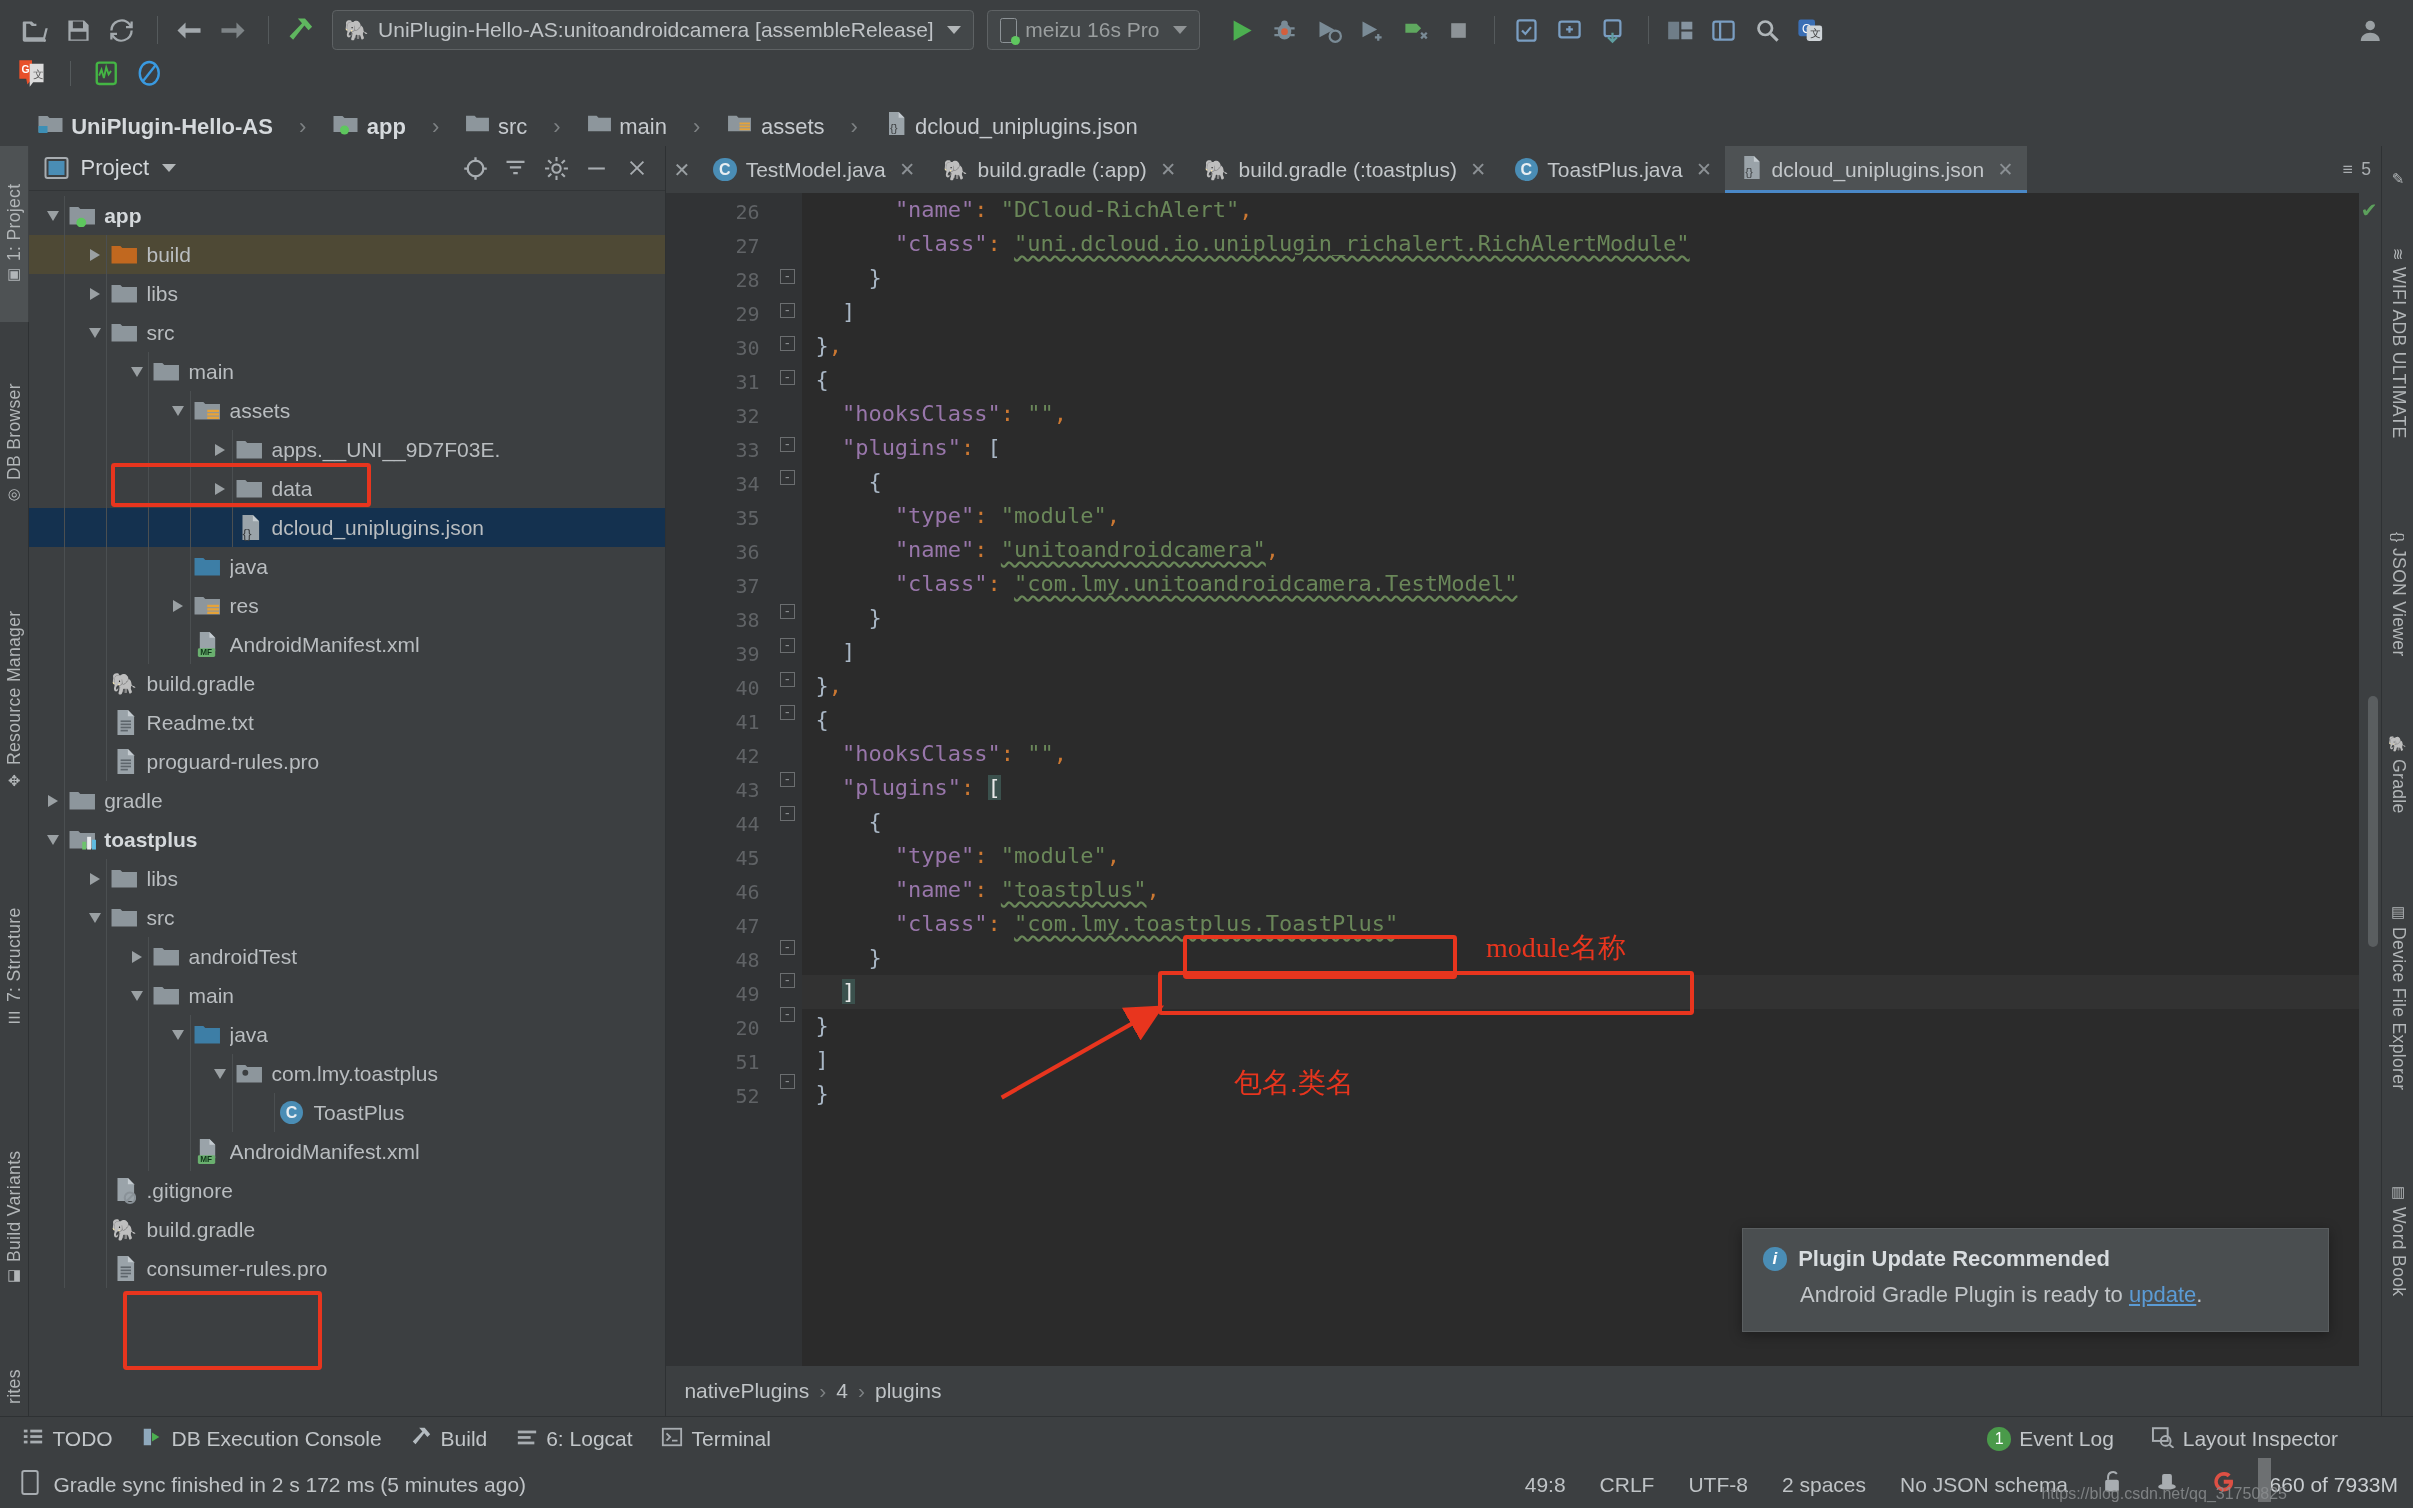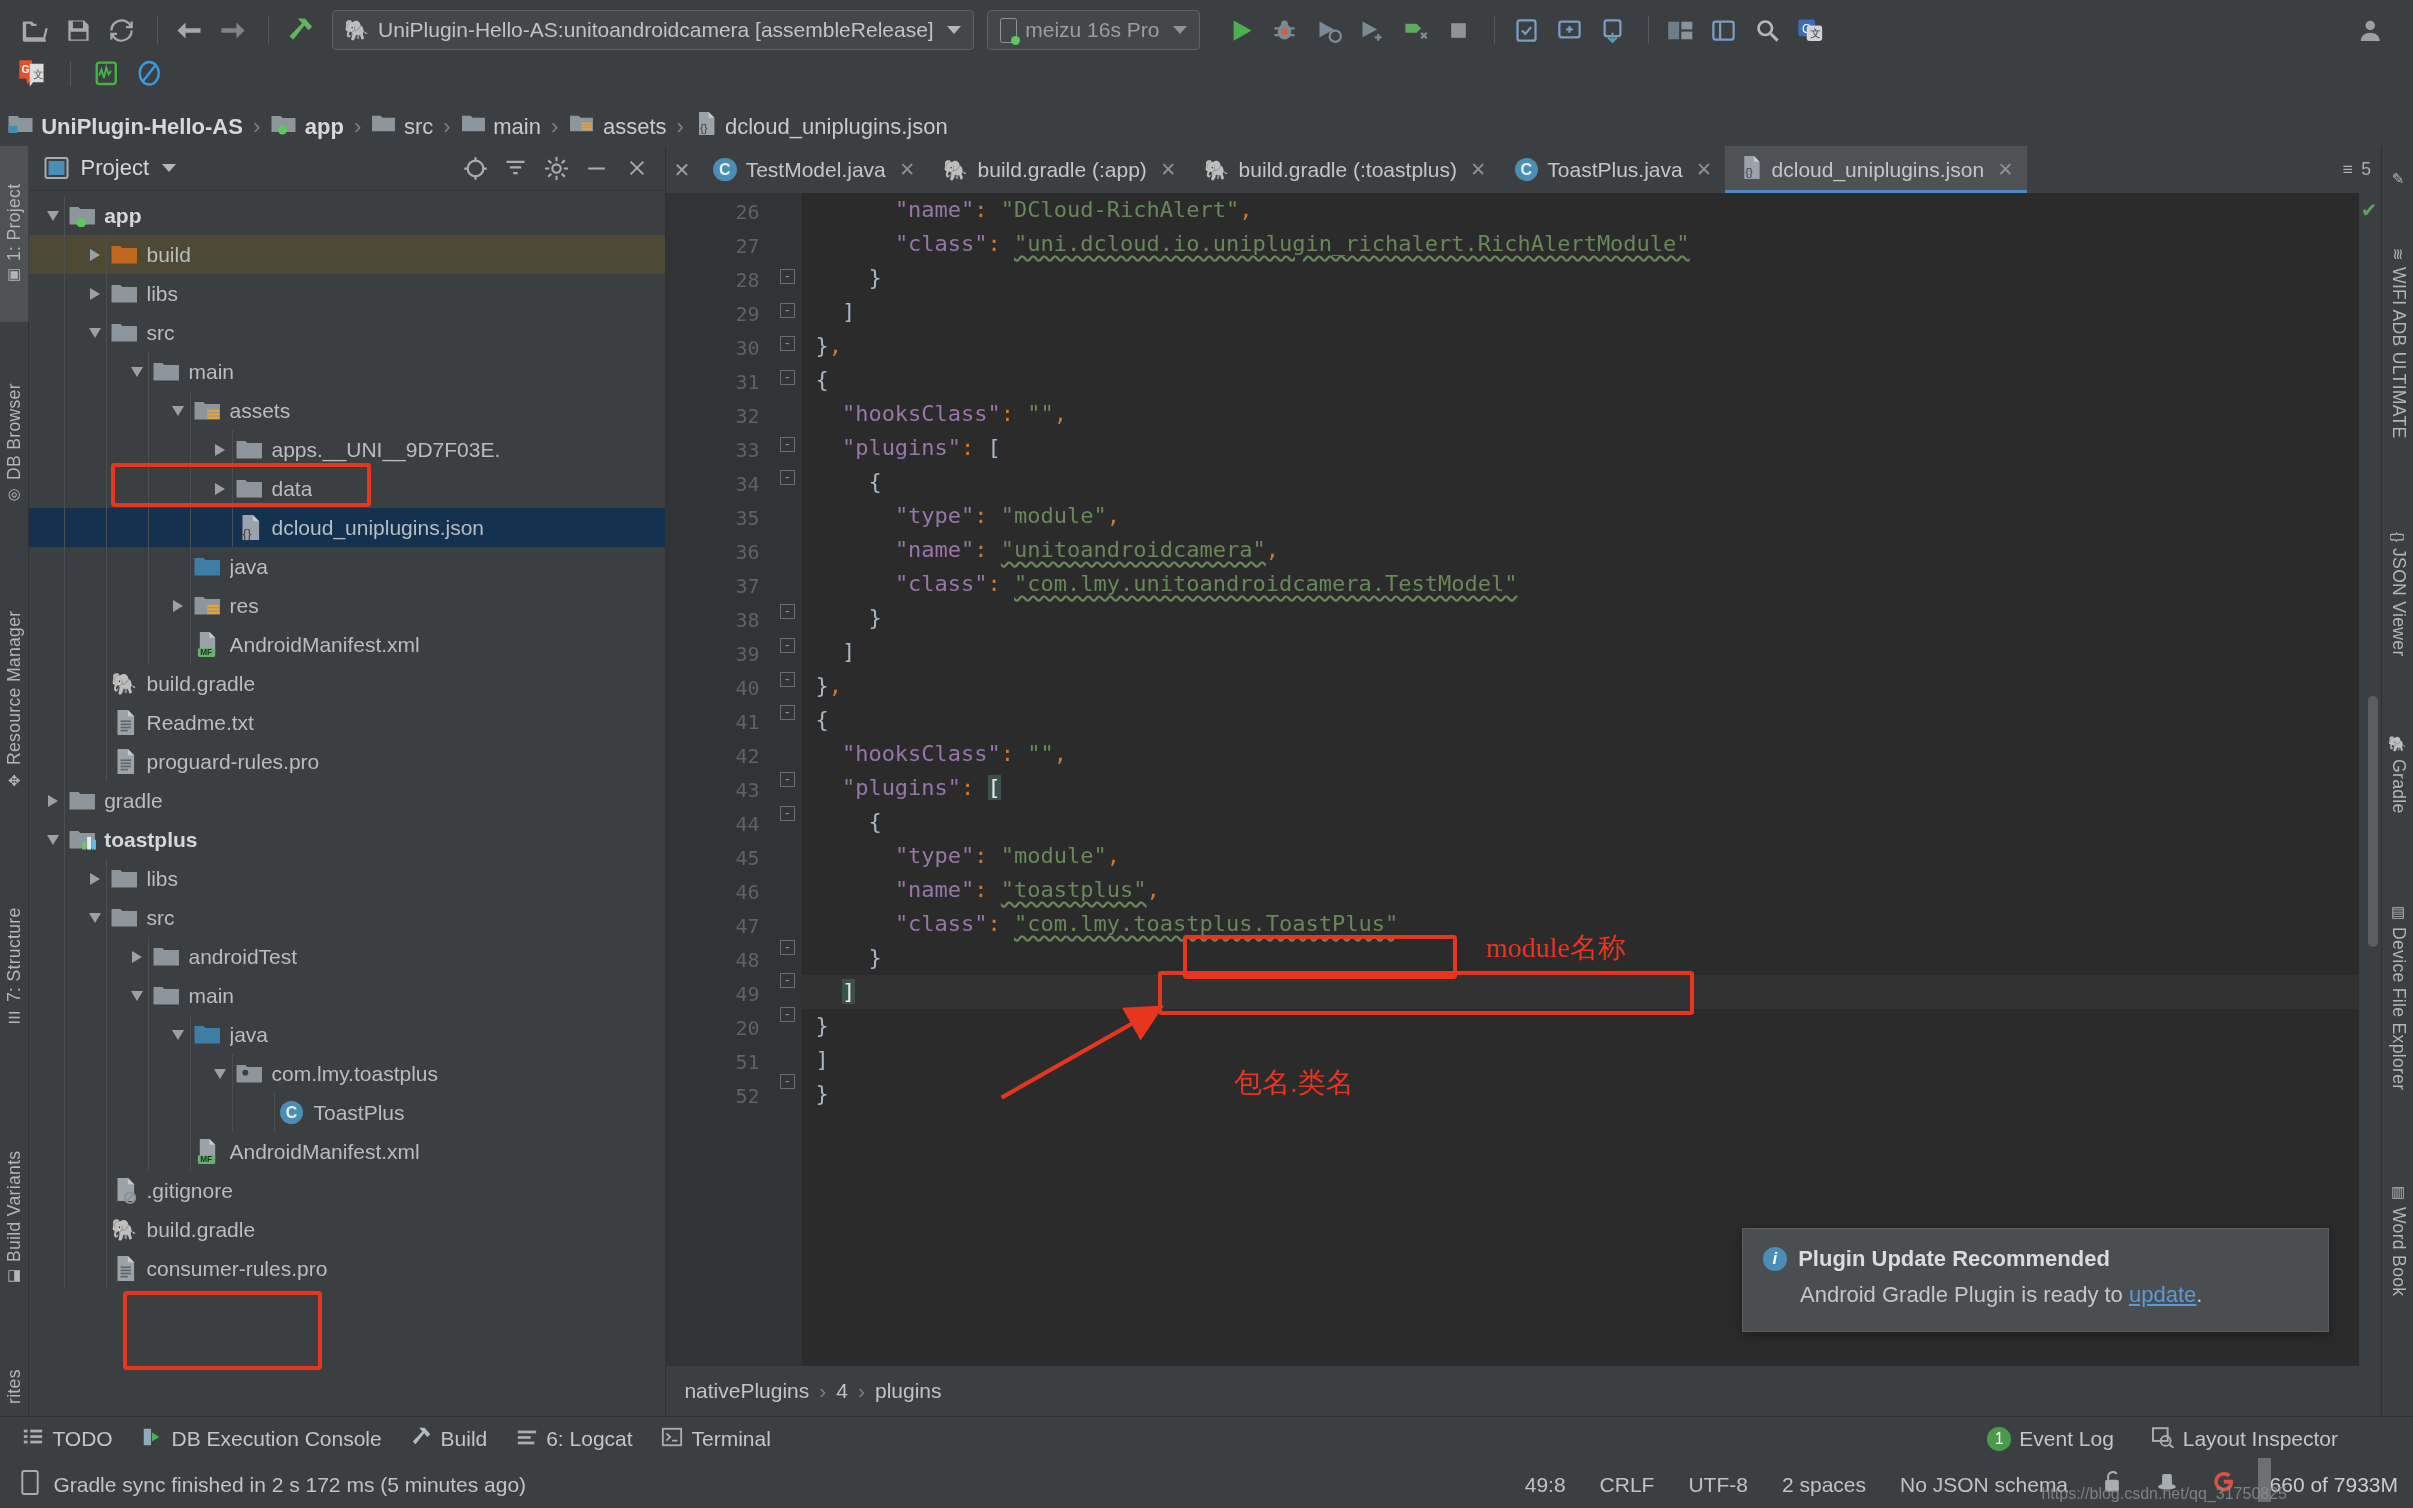--- a/index.html
+++ b/index.html
@@ -39,21 +39,21 @@
   
   .toolbar2 {
     position: absolute; top: 52px; left: 0; width: 2413px; height: 42px;
     display: flex; align-items: center; padding: 0 11.7px;
   }
   .toolbar2 .tb-sep { margin: 0 15px; height: 25px; }
 
   
   .breadcrumb {
     position: absolute; top: 107px; left: 0; width: 2413px; height: 39px;
-    display: flex; align-items: center; padding-left: 0; gap: 0px;
+    display: flex; align-items: center; padding-left: 30px; gap: 16px;
     color: #c6cace; font-size: 22px;
   }
   .bc-item { display: flex; align-items: center; gap: 7.5px; padding: 0 6.7px; white-space: nowrap; }
   .bc-item.bold { font-weight: bold; color: #d5d9dc; }
   .bc-sep { color: #7d8183; font-size: 22px; padding: 0 3.4px; }
 
   
   .left-rail {
     position: absolute; top: 146px; left: 0; width: 28.5px; height: 1270px;
     background: #3c3f41; border-right: 0.8px solid #2e3133;

